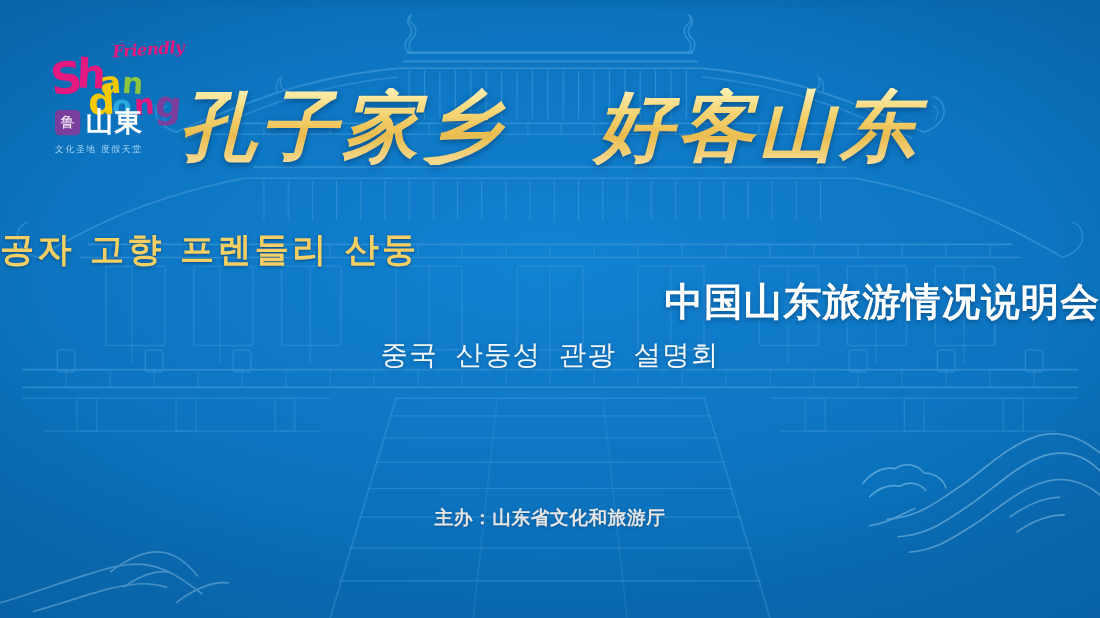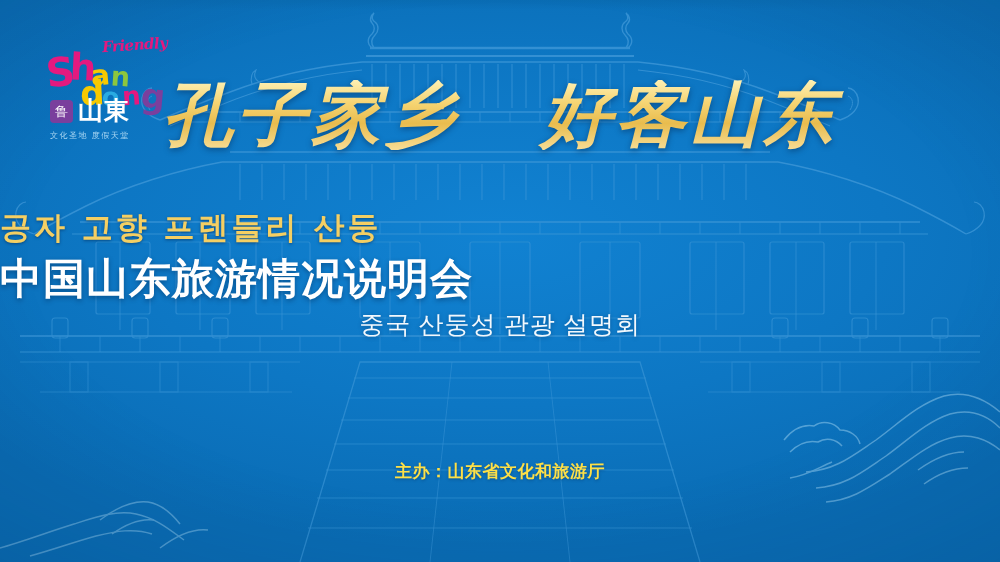--- a/index.html
+++ b/index.html
@@ -162,36 +162,36 @@
     text-shadow: 0 1px 3px rgba(0,30,70,0.5);
     white-space: nowrap;
     margin-top: 24px;
   }
 
   
   .heading-cn {
     position: absolute;
     left: 0; right: 0;
     top: 258px;
-    text-align: left;
+    text-align: right;
     font-family: "DejaVu Sans", sans-serif;
     font-weight: bold;
-    font-size: 42px;
+    font-size: 35px;
     line-height: 1;
     letter-spacing: 1px;
     color: #ffffff;
     text-shadow: 0 2px 5px rgba(0,35,75,0.45);
     white-space: nowrap;
   }
   .heading-kr {
     position: absolute;
     left: 0; right: 0;
     top: 312px;
     text-align: center;
-    font-family: Liberation Serif, serif;
+    font-family: Liberation Mono, monospace;
     font-weight: normal;
     font-size: 25px;
     line-height: 1;
     letter-spacing: 1px;
     color: #f2f8fd;
     text-shadow: 0 1px 4px rgba(0,35,75,0.4);
     white-space: nowrap;
   }
 
   
@@ -199,21 +199,21 @@
     position: absolute;
     left: 0; right: 0;
     top: 458px;
     text-align: center;
   }
   .organizer div {
     font-family: "DejaVu Sans", sans-serif;
     font-weight: bold;
     font-size: 17px;
     line-height: 26px;
-    color: #fde047;
+    color: #e5e5e5;
     letter-spacing: 0.5px;
     text-shadow: 0 1px 3px rgba(0,35,75,0.4);
     white-space: nowrap;
   }
 </style>
 </head>
 <body>
 
 <div id="poster">
 

